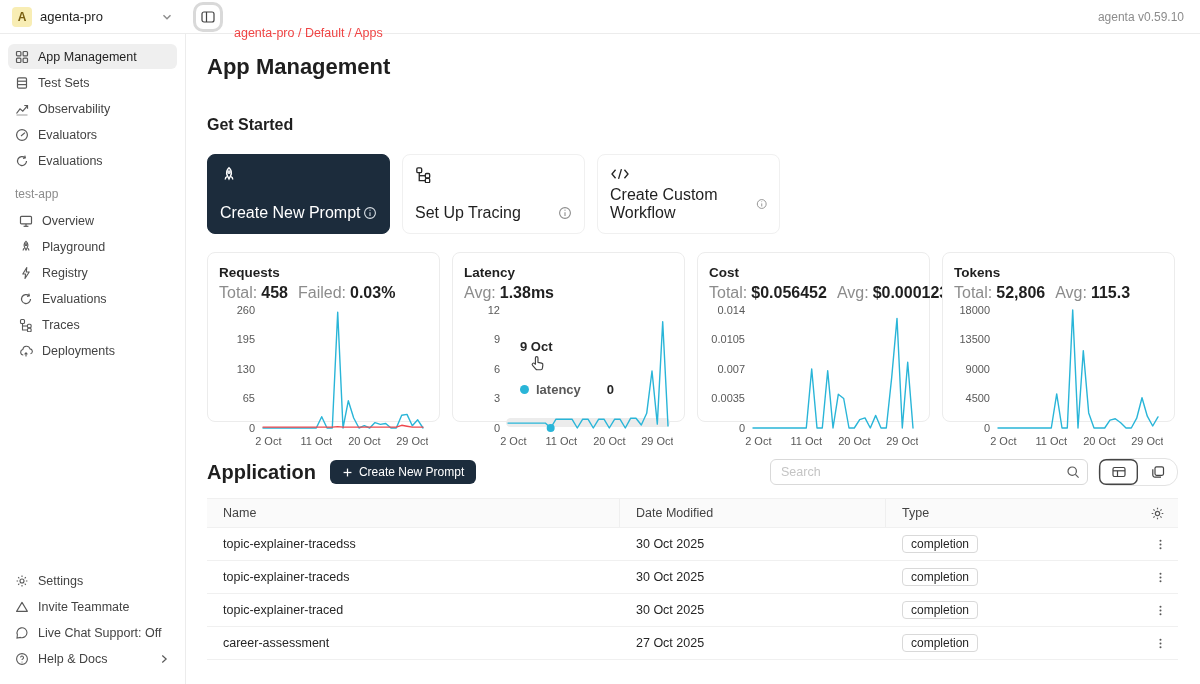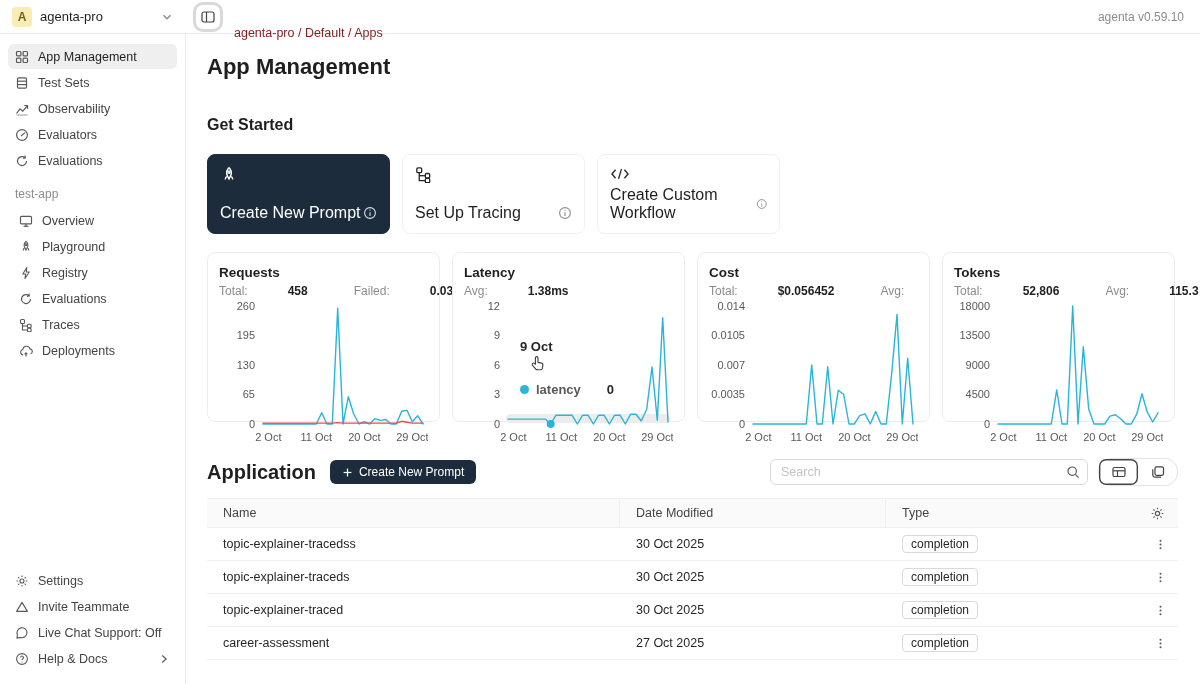--- a/index.html
+++ b/index.html
@@ -9,21 +9,21 @@
 
   
   .topbar { height:34px; display:flex; align-items:center; border-bottom:1px solid #ececec; }
   .workspace { width:186px; flex:0 0 186px; display:flex; align-items:center; gap:8px; padding:0 12px; cursor:pointer; }
   .avatar { width:20px; height:20px; border-radius:4px; background:#f8edb4; color:#7a6012;
     font-size:12px; font-weight:700; display:flex; align-items:center; justify-content:center; }
   .workspace-name { font-size:13px; color:#1f1f1f; flex:1; }
   .workspace .chev { color:#8c8c8c; }
   .panel-btn { margin-left:10px; width:24px; height:24px; border:none; border-radius:7px; background:#fff;
     box-shadow:0 0 0 3px #d9d9d9; display:flex; align-items:center; justify-content:center; cursor:pointer; color:#434343; }
-  .breadcrumb { margin-left:14px; font-size:12.5px; color:#7f1d1d;margin-top:32px; }
+  .breadcrumb { margin-left:14px; font-size:12.5px; color:#ef4444;margin-top:32px; }
   .version { margin-left:auto; margin-right:16px; font-size:12px; color:#8c8c8c; }
 
   
   .layout { display:flex; height:650px; }
   .sidebar { width:186px; flex:0 0 186px; border-right:1px solid #ececec;
     padding:10px 8px 12px; display:flex; flex-direction:column; }
   .nav-item { display:flex; align-items:center; gap:9px; height:25px; margin-bottom:1px;
     padding:0 7px; border-radius:6px; font-size:12.5px; color:#434343; cursor:pointer; white-space:nowrap; }
   .nav-item svg { color:#595959; flex:0 0 auto; }
   .nav-item.active { background:#efefef; color:#1f1f1f; font-weight:500; }
@@ -46,21 +46,21 @@
   .gs-label-row { display:flex; align-items:center; justify-content:space-between; font-size:16px; font-weight:500; color:#1f1f1f; }
   .gs-card.dark .gs-label-row { color:#fff; }
   .gs-label-row .info { color:#8c8c8c; }
   .gs-card.dark .info { color:#d9e0e6; }
 
   
   .charts-row { display:flex; gap:12px; margin-top:18px; }
   .chart-card { width:233px; height:170px; border:1px solid #ececec; border-radius:8px;
     background:#fff; padding:12px 11px 6px; position:relative; }
   .chart-title { font-size:13.5px; font-weight:600; color:#1f1f1f; }
-  .chart-stats { margin-top:4px; font-size:12px; display:flex; align-items:baseline;gap:36px; }
+  .chart-stats { margin-top:4px; font-size:16px; display:flex; align-items:baseline; }
   .stat-label { color:#8c8c8c; margin-right:4px; }
   .stat-value { color:#1f1f1f; font-weight:700; margin-right:10px; }
   .tick { font-size:11px; fill:#595959; }
   .chart-tooltip { position:absolute; left:60px; top:82px; width:108px; z-index:3;
     background:rgba(255,255,255,.9); border-radius:6px; padding:4px 7px 6px;font-weight:bold; }
   .tooltip-date { font-size:13px; color:#262626; }
   .hand-wrap { margin:1px 0 10px 10px; color:#434343; }
   .tooltip-row { display:flex; align-items:center; gap:7px; font-size:13px; color:#595959; }
   .tooltip-dot { width:9px; height:9px; border-radius:50%; }
   .tooltip-value { margin-left:auto; color:#262626; }

